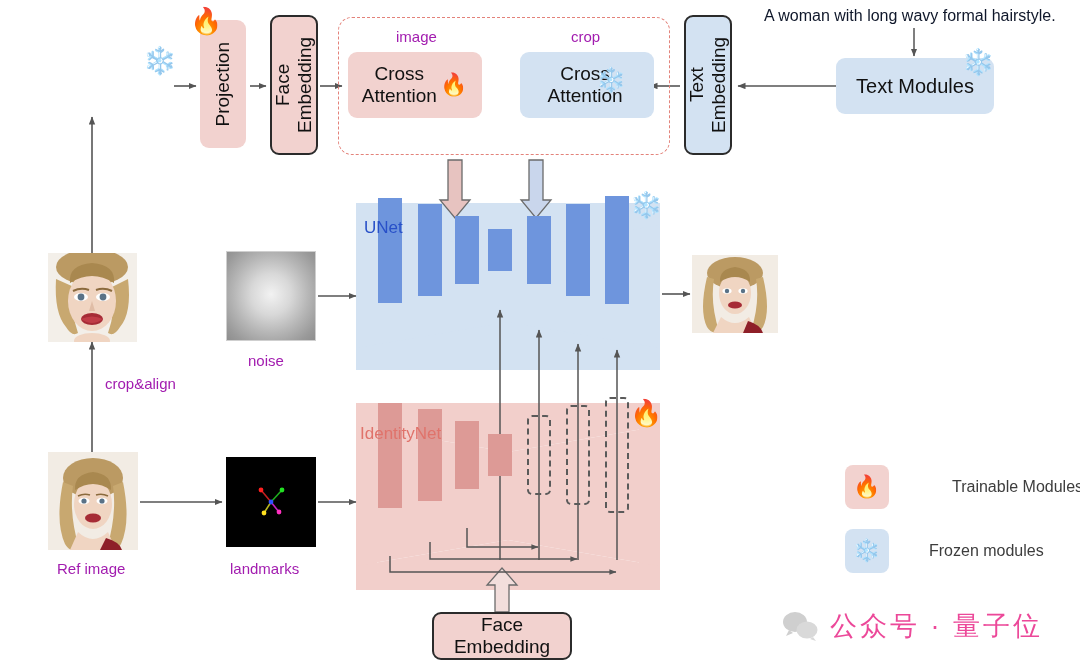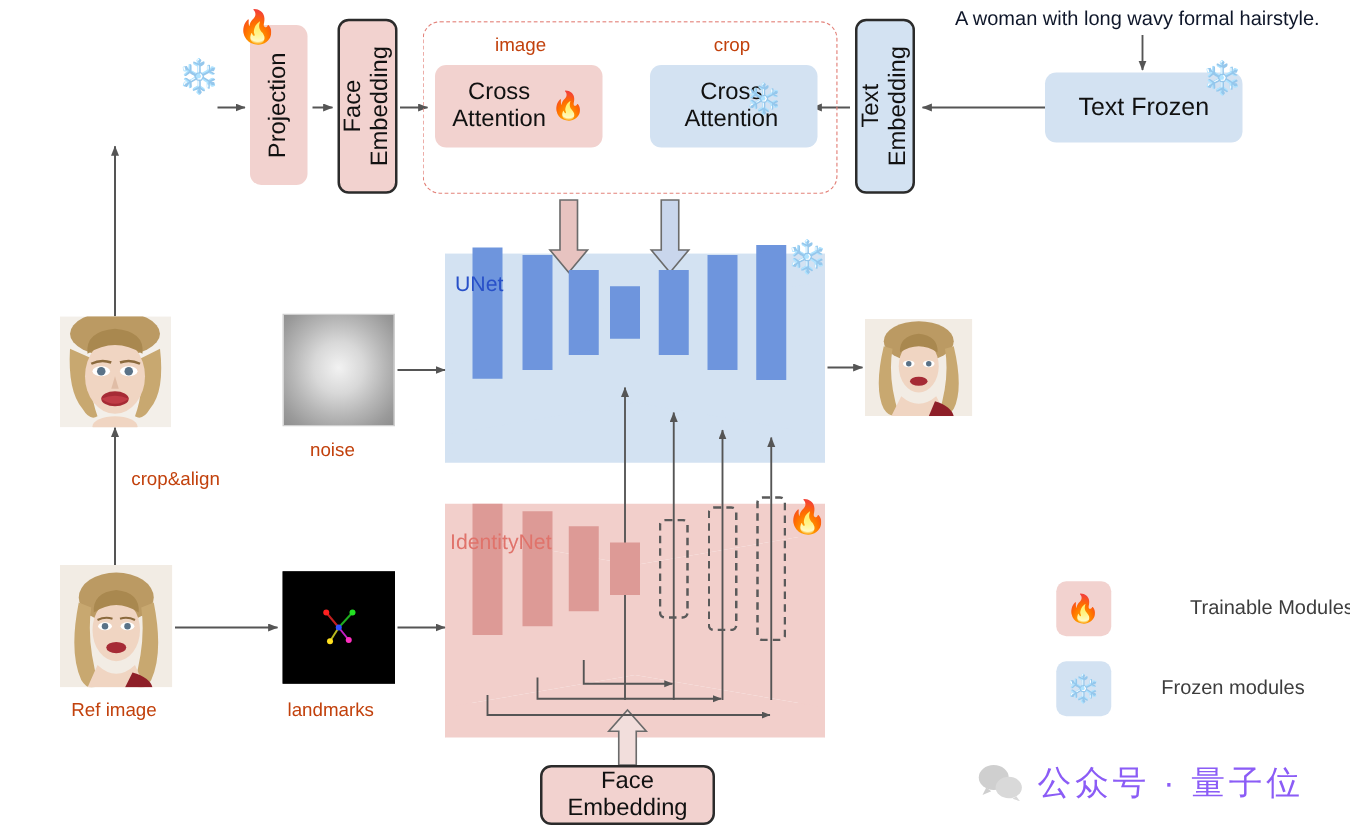--- a/index.html
+++ b/index.html
@@ -11,21 +11,21 @@
   
   .box{position:absolute;display:flex;align-items:center;justify-content:center;
        border-radius:9px;box-sizing:border-box;text-align:center;line-height:1.15;}
   .box-blue{background:#d3e2f2;}
   .box-pink{background:#f2d2cf;}
   .box-outline{border:2px solid #2b2b2b;}
 
   .vtext{writing-mode:vertical-rl;transform:rotate(180deg);}
 
   
-  .lbl{position:absolute;color:#c2410c;font-size:15px;white-space:nowrap;}
+  .lbl{position:absolute;color:#a21caf;font-size:15px;white-space:nowrap;}
   .lbl-dark{color:#1a1a1a;}
   .netlabel{position:absolute;font-size:16px;font-weight:400;white-space:nowrap;}
 
   
   .dashgroup{position:absolute;border:1.6px dashed #e3827a;border-radius:14px;
              box-sizing:border-box;}
 
   
   .imgbox{position:absolute;overflow:hidden;}
   .noise{background:radial-gradient(ellipse at 50% 48%, #f2f2f2 0%, #d8d8d8 32%,
@@ -38,21 +38,21 @@
   .blk-pink{background:#dd9a96;}
   .blk-dash{border:2px dashed #5a5a5a;box-sizing:border-box;border-radius:5px;background:transparent;}
 
   
   .legend-sw{position:absolute;width:44px;height:44px;border-radius:8px;
              display:flex;align-items:center;justify-content:center;font-size:22px;}
   .legend-txt{position:absolute;font-size:16px;color:#3d3d3d;white-space:nowrap;margin-left:44px;}
 
   
   .wm{position:absolute;display:flex;align-items:center;gap:12px;
-      color:#8b5cf6;font-size:27px;letter-spacing:3px;white-space:nowrap;}
+      color:#ec4899;font-size:27px;letter-spacing:3px;white-space:nowrap;}
 
   .emoji{font-size:22px;line-height:1;}
   svg{display:block;}
 </style>
 </head>
 <body>
 
 <div id="stage">
 
   <svg class="abs" width="1080" height="664">
@@ -163,21 +163,21 @@
       </div>
       <span class="emoji" style="margin-left:-26px;margin-bottom:10px;font-size:24px;">❄️</span>
     </div>
   </div>
 
   <div class="box box-blue box-outline" style="left:684px;top:15px;width:48px;height:140px;">
     <span class="vtext" style="font-size:19px;color:#111;text-align:center;">Text Embedding</span>
   </div>
 
   <div class="box box-blue" style="left:836px;top:58px;width:158px;height:56px;font-size:20px;color:#111;">
-    <span>Text Frozen</span>
+    <span>Text Modules</span>
   </div>
   <div class="abs emoji" style="left:962px;top:49px;font-size:26px;">❄️</div>
 
   <div class="lbl lbl-dark" style="left:764px;top:7px;font-size:16px;color:#0f172a;">A woman with long wavy formal hairstyle.</div>
 
   <div class="imgbox" style="left:48px;top:253px;width:89px;height:89px;">
     <svg width="89" height="89" viewBox="0 0 89 89">
       <rect width="89" height="89" fill="#f3efe9"></rect>
       <ellipse cx="44" cy="14" rx="36" ry="18" fill="#bb9a63"></ellipse>
       <path d="M8 26 q-2 34 10 48 q6 10 12 6 q-8-22-4-46z" fill="#c8a870"></path>

